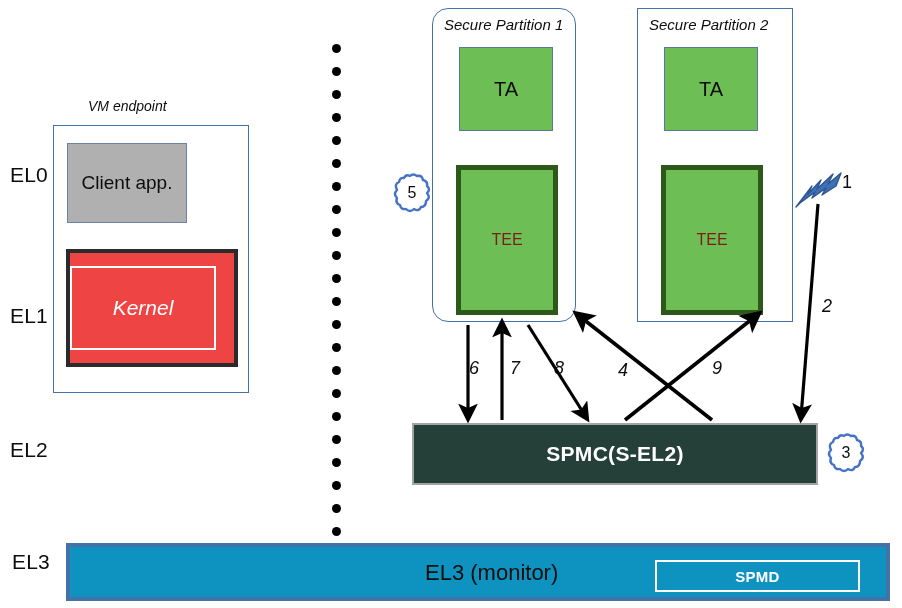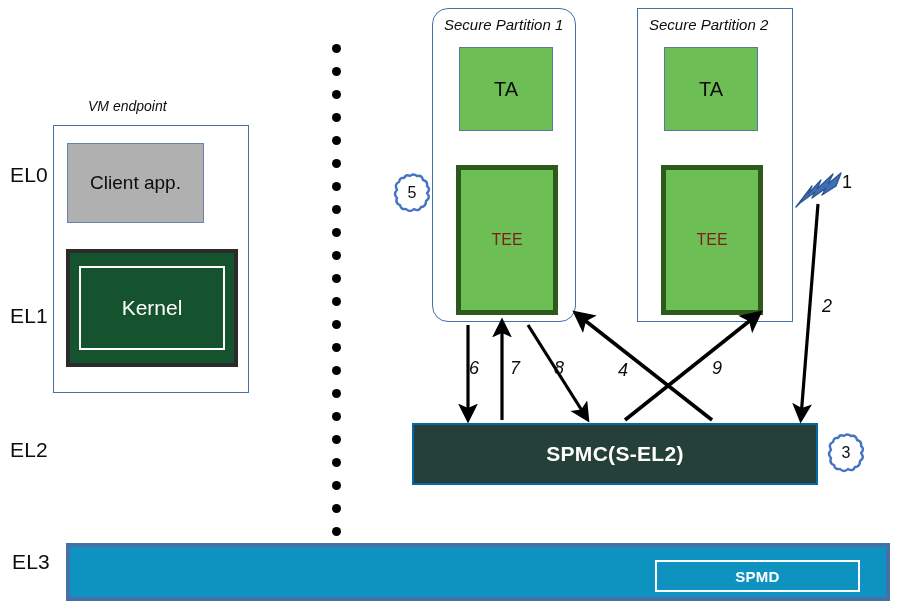--- a/index.html
+++ b/index.html
@@ -47,26 +47,27 @@
     box-sizing: border-box;
     display: flex;
     align-items: center;
     justify-content: center;
   }
   #client-app-box .boxtext {
     font-size: 19px;
     color: #0d0d0d;
   }
   #kernel-outer {
-    background: #14532d;
+    background: #ef4444;
     border: 4px solid #2b2b2b;
     box-sizing: border-box;
     display: flex;
     align-items: center;
-    justify-content: center;
+    justify-content: flex-start;
+    font-style: italic;
   }
   #kernel-inner {
     border: 2px solid #ffffff;
     box-sizing: border-box;
     display: flex;
     align-items: center;
     justify-content: center;
   }
   #kernel-inner .boxtext {
     font-size: 21px;
@@ -124,21 +125,21 @@
     justify-content: center;
   }
   .tee-box .boxtext {
     font-size: 16px;
     color: #7f1d1d;
   }
 
   
   #spmc-box {
     background: #254038;
-    border: 2px solid #0369a1;
+    border: 2px solid #a3a3a3;
     box-sizing: border-box;
     display: flex;
     align-items: center;
     justify-content: center;
   }
   #spmc-box .boxtext {
     font-size: 21px;
     font-weight: bold;
     color: #ffffff;
     letter-spacing: 0.3px;
@@ -215,21 +216,21 @@
 
   <div class="abs el-label" style="left:10px; top:163px;">EL0</div>
   <div class="abs el-label" style="left:10px; top:304px;">EL1</div>
   <div class="abs el-label" style="left:10px; top:438px;">EL2</div>
   <div class="abs el-label" style="left:12px; top:550px;">EL3</div>
 
   <div class="abs" id="vm-endpoint-title" style="left:88px; top:98px;">VM endpoint</div>
 
   <div class="abs" id="vm-endpoint-box" style="left:53px; top:125px; width:196px; height:268px;">
 
-    <div class="abs" id="client-app-box" style="left:13px; top:17px; width:137px; height:80px;">
+    <div class="abs" id="client-app-box" style="left:13px; top:17px; width:120px; height:80px;">
       <span class="boxtext">Client app.</span>
     </div>
 
     <div class="abs" id="kernel-outer" style="left:12px; top:123px; width:172px; height:118px;">
       <div id="kernel-inner" style="width:146px; height:84px;">
         <span class="boxtext">Kernel</span>
       </div>
     </div>
   </div>
 
@@ -276,20 +277,21 @@
     <div class="tee-box" style="left:23px; top:156px; width:102px; height:150px;">
       <span class="boxtext">TEE</span>
     </div>
   </div>
 
   <div class="abs" id="spmc-box" style="left:412px; top:423px; width:406px; height:62px;">
     <span class="boxtext">SPMC(S-EL2)</span>
   </div>
 
   <div class="abs" id="el3-box" style="left:66px; top:543px; width:824px; height:58px;">
+    <div id="el3-label-text" style="left:355px; top:13px;">EL3 (monitor)</div>
     <div id="spmd-box" style="left:585px; top:13px; width:205px; height:32px;">
       <span class="boxtext">SPMD</span>
     </div>
   </div>
 
   <div class="arrow-num" style="left:469px; top:358px;">6</div>
   <div class="arrow-num" style="left:510px; top:358px;">7</div>
   <div class="arrow-num" style="left:554px; top:358px;">8</div>
   <div class="arrow-num" style="left:618px; top:360px;">4</div>
   <div class="arrow-num" style="left:712px; top:358px;">9</div>

